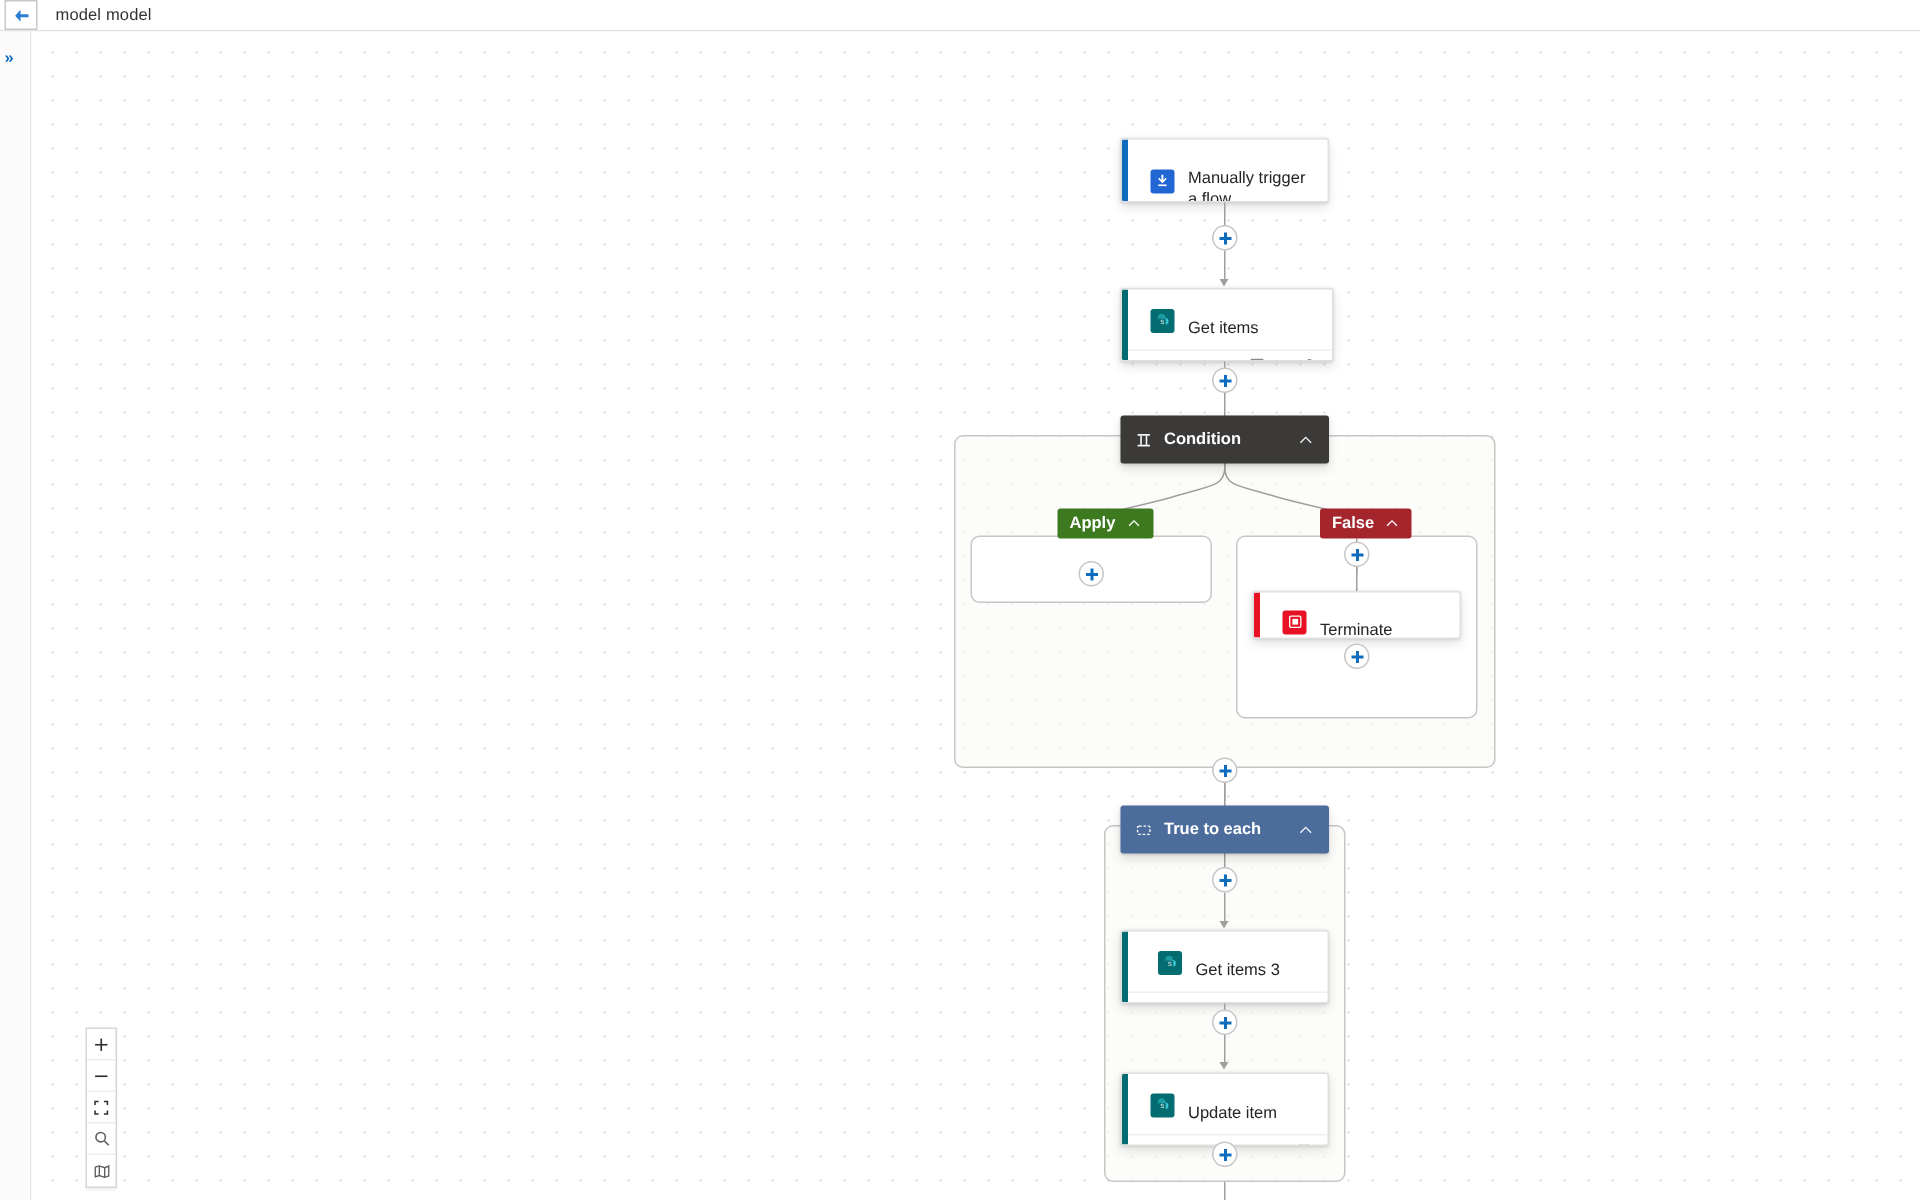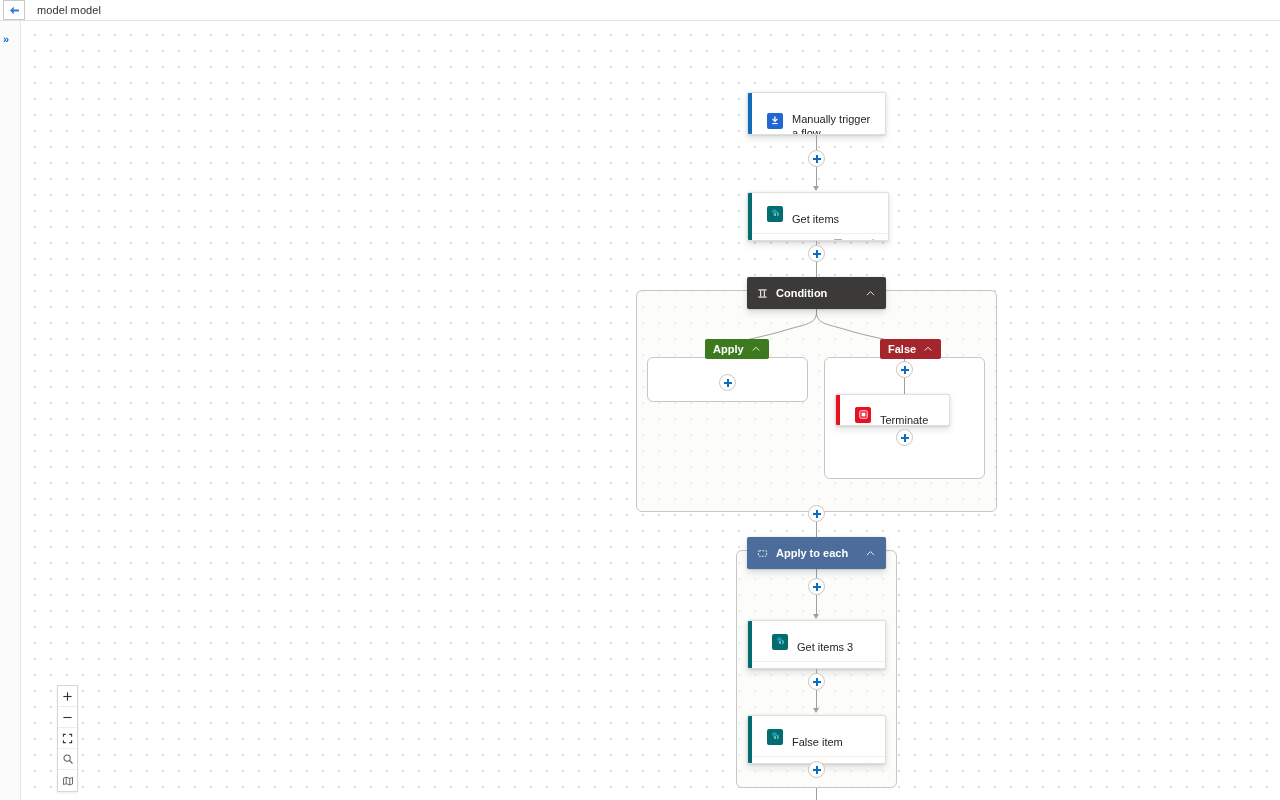--- a/index.html
+++ b/index.html
@@ -314,21 +314,21 @@
     <svg width="10" height="10" viewBox="0 0 16 16">
       <path d="M2.8 10.4 L8 5.2 L13.2 10.4" fill="none" stroke="#ffffff" stroke-width="1.4"></path>
     </svg>
   </div>
 
   <div class="vline abs" style="left:883px; top:338px; height:24px;"></div>
   <div class="plusbtn" style="left:875px; top:340px;"></div>
   <div class="vline abs" style="left:883px; top:357px; height:20px;"></div>
   <div class="arrowhead" style="left:879.5px; top:375px;"></div>
 
-  <div class="card" style="left:814px; top:373px; width:115px; height:32px;">
+  <div class="card" style="left:814px; top:373px; width:139px; height:32px;">
     <div class="accent" style="background:#e81123;"></div>
     <div class="cardmain" style="padding-top:7px; padding-bottom:7px;">
       <div class="cardicon" style="background:#e81123;">
         <svg width="11" height="11" viewBox="0 0 16 16">
           <rect x="2.6" y="2.6" width="10.8" height="10.8" rx="1.2" fill="none" stroke="#ffffff" stroke-width="1.3"></rect>
           <rect x="5.2" y="5.2" width="5.6" height="5.6" fill="#ffffff"></rect>
         </svg>
       </div>
       <div class="cardtitle">Terminate</div>
     </div>
@@ -340,21 +340,21 @@
   <div class="plusbtn" style="left:787px; top:484px;"></div>
   <div class="vline abs" style="left:795px; top:501px; height:21px;"></div>
   <div class="arrowhead" style="left:791.5px; top:521px;"></div>
 
   <div class="scopebody" style="left:715px; top:529px; width:161px; height:238px;"></div>
 
   <div class="scopehdr" style="left:726px; top:516px; width:139px; background:#4c6c9c;">
     <svg width="11" height="11" viewBox="0 0 16 16">
       <rect x="2" y="4" width="12" height="8" rx="1.4" fill="none" stroke="#ffffff" stroke-width="1.3" stroke-dasharray="2.6 1.7"></rect>
     </svg>
-    <span>Apply to each</span>
+    <span>True to each</span>
     <svg class="chev" width="11" height="11" viewBox="0 0 16 16">
       <path d="M2.8 10.4 L8 5.2 L13.2 10.4" fill="none" stroke="#ffffff" stroke-width="1.3"></path>
     </svg>
   </div>
 
   <div class="vline abs" style="left:795px; top:542px; height:22px;"></div>
   <div class="plusbtn" style="left:787px; top:557px;"></div>
   <div class="vline abs" style="left:795px; top:574px; height:20px;"></div>
   <div class="arrowhead" style="left:791.5px; top:593px;"></div>
 
@@ -388,21 +388,21 @@
     <div class="accent" style="background:#036c70;"></div>
     <div class="cardmain" style="padding-bottom:7px;">
       <div class="cardicon" style="background:#036c70;">
         <svg width="11" height="11" viewBox="0 0 16 16">
           <circle cx="6.4" cy="5.4" r="3.6" fill="#1a9ba1"></circle>
           <circle cx="9.6" cy="9" r="3.4" fill="#37c6d0"></circle>
           <path d="M3.6 6.4h6.8v6.8H3.6z" fill="#036c70"></path>
           <text x="5" y="11.6" font-size="6" fill="#ffffff" font-family="sans-serif">S</text>
         </svg>
       </div>
-      <div class="cardtitle">False item</div>
+      <div class="cardtitle">Update item</div>
     </div>
     <div class="cardfooter">
       <svg class="ficon" width="11" height="11" viewBox="0 0 16 16">
         <rect x="1.5" y="5" width="7" height="5.5" rx="2.5" fill="none" stroke="#605e5c" stroke-width="1.2"></rect>
         <rect x="7" y="5" width="7" height="5.5" rx="2.5" fill="none" stroke="#605e5c" stroke-width="1.2"></rect>
       </svg>
     </div>
   </div>
 
   <div class="plusbtn" style="left:787px; top:740px;"></div>

